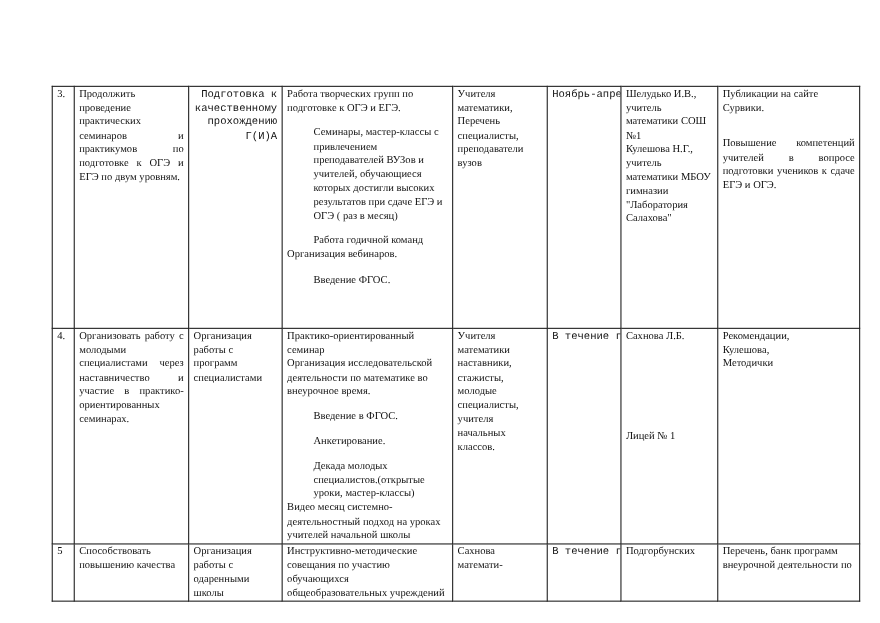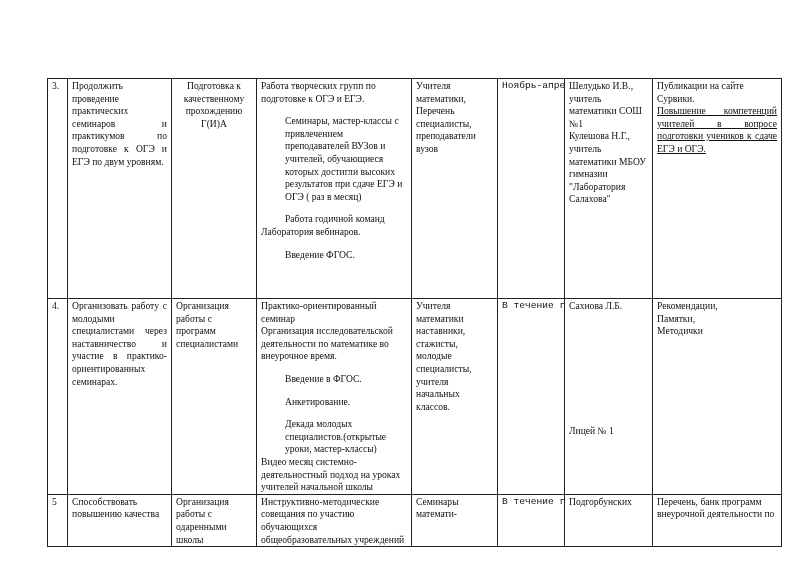--- a/index.html
+++ b/index.html
@@ -12,24 +12,24 @@
     position: absolute; left: 47px; top: 78px; width: 734px;
     border-collapse: collapse; table-layout: fixed;
     font-size: 9.6px; line-height: 12.6px;
   }
   table.plan td {
     border: 1px solid #222; vertical-align: top; padding: 1px 4px 0 4px;
     overflow: hidden;
   }
   table.plan tr.last td { border-bottom: 1.5px solid #222; }
   .just { text-align: justify; }
-  .center { text-align: center; }
+  .center { text-align: right; font-family: Liberation Mono, monospace; }
   p { margin: 0; }
   .gap { margin-top: 10px; margin-left: 24px; }
-  .gap2 { margin-top: 0; text-decoration: underline; }
+  .gap2 { margin-top: 20px; }
   b { font-weight: normal; }
   .nowrap { white-space: nowrap; font-family: Liberation Mono, monospace; }
 </style>
 </head>
 <body>
 
 <div class="page">
   <table class="plan">
     <colgroup>
       <col style="width:20px">
@@ -44,21 +44,21 @@
 
     <tbody>
         <tr style="height:220px">
       <td>3.</td>
       <td class="just">Продолжить проведение практических семинаров и практикумов по подготовке к ОГЭ и ЕГЭ по двум уровням.</td>
       <td class="center">Подготовка к качественному прохождению Г(И)А</td>
       <td>
         <p><b>Работа творческих групп по подготовке к ОГЭ и ЕГЭ.</b></p>
         <p class="gap">Семинары, мастер-классы с привлечением  преподавателей ВУЗов и учителей, обучающиеся которых достигли высоких результатов при сдаче ЕГЭ и ОГЭ  ( раз в месяц)</p>
         <p class="gap"><b>Работа годичной  команд</b></p>
-        <p>Лаборатория вебинаров.</p>
+        <p>Организация вебинаров.</p>
         <p class="gap">Введение ФГОС.</p>
       </td>
       <td>Учителя математики, Перечень специалисты, преподаватели вузов</td>
       <td class="nowrap">Ноябрь-апрель</td>
       <td>
         <p>Шелудько И.В., учитель математики СОШ №1</p>
         <p>Кулешова Н.Г., учитель математики МБОУ гимназии "Лаборатория Салахова"</p>
       </td>
       <td>
         <p>Публикации на сайте Сурвики.</p>
@@ -75,37 +75,37 @@
         <p>Организация исследовательской деятельности по математике во внеурочное время.</p>
         <p class="gap">Введение в ФГОС.</p>
         <p class="gap"><b>Анкетирование.</b></p>
         <p class="gap"><b>Декада молодых специалистов.</b><span>(открытые уроки, мастер-классы)</span></p>
         <p>Видео месяц системно-деятельностный подход на уроках учителей начальной школы</p>
       </td>
       <td>Учителя математики наставники, стажисты, молодые специалисты, учителя начальных классов.</td>
       <td class="nowrap">В течение года</td>
       <td>
         <p>Сахнова Л.Б.</p>
-        <p style="margin-top:112px">Лицей № 1</p>
+        <p style="margin-top:78px">Лицей № 1</p>
       </td>
       <td>
         <p>Рекомендации,</p>
-        <p>Памятки,</p>
+        <p>Кулешова,</p>
         <p>Методички</p>
       </td>
     </tr>
 
     <tr class="last" style="height:37px">
       <td>5</td>
       <td class="just">Способствовать повышению качества</td>
       <td>Организация работы с одаренными школы</td>
       <td>
         <b>Инструктивно-методические совещания</b><span> по участию обучающихся общеобразовательных учреждений</span>
       </td>
-      <td>Семинары математи-</td>
+      <td>Сахнова математи-</td>
       <td class="nowrap">В течение года</td>
       <td>
         <p>Подгорбунских</p>
       </td>
       <td>
         <p>Перечень, банк программ внеурочной деятельности по</p>
       </td>
     </tr>
   </tbody>
     </table>

